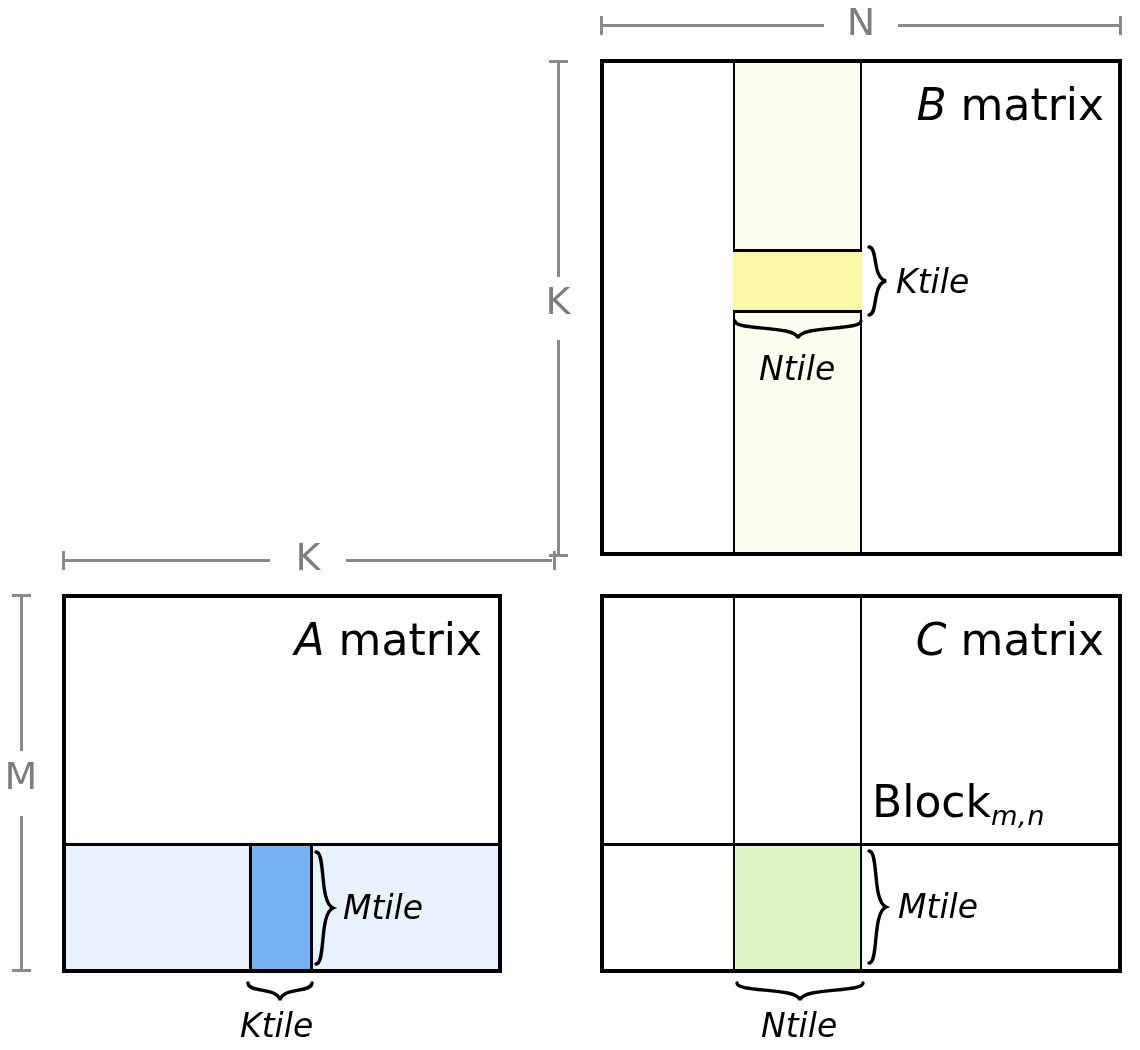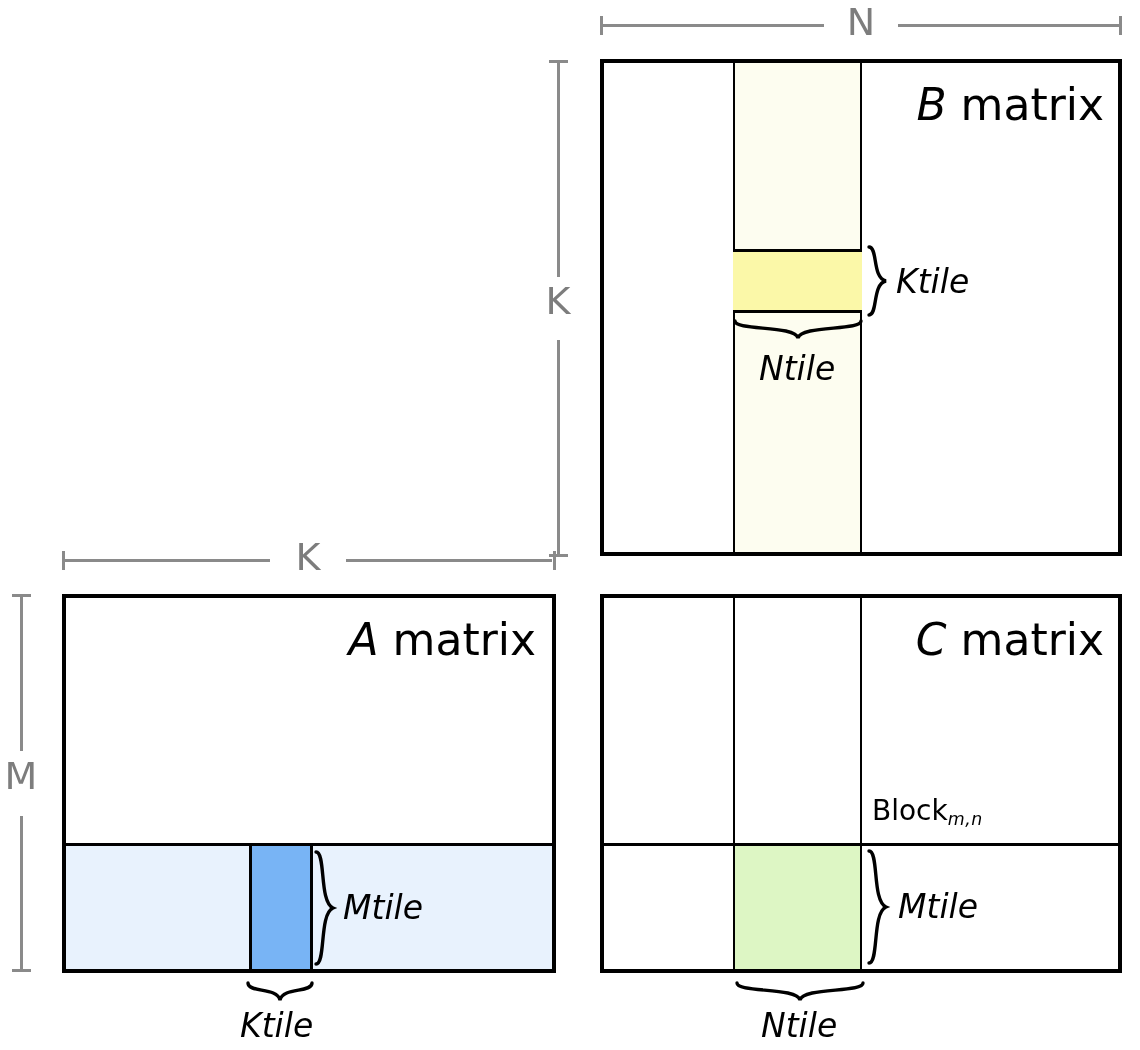--- a/index.html
+++ b/index.html
@@ -36,21 +36,21 @@
     position: absolute;
     font-size: 44px;
     color: #000000;
     white-space: nowrap;
     line-height: 1;
   }
   .matrix-label .it { font-style: italic; }
 
   .block-label {
     position: absolute;
-    font-size: 28px;
+    font-size: 44px;
     color: #000;
     white-space: nowrap;
     line-height: 1;
   }
   .block-label sub {
     font-style: italic;
     font-size: 0.62em;
     vertical-align: -0.30em;
     letter-spacing: 0.5px;
   }
@@ -181,21 +181,21 @@
   </div>
 
   <div class="dim-v" style="left:8px; top:594px; width:26px; height:379px;">
     <div class="tick" style="top:0px;"></div>
     <div class="seg" style="top:2px; height:155px;"></div>
     <div class="dim-text" style="top:163px;">M</div>
     <div class="seg" style="top:222px; height:154px;"></div>
     <div class="tick" style="top:375px;"></div>
   </div>
 
-  <div class="matrix-box" style="left:62px; top:594px; width:494px; height:379px;">
+  <div class="matrix-box" style="left:62px; top:594px; width:440px; height:379px;">
 
     <div class="fill" style="left:0px; bottom:0px; width:100%; height:126px; background:#e8f2fd;
                 border-top:3px solid #000;"></div>
 
     <div class="fill" style="left:183px; bottom:0px; width:64px; height:126px; background:#78b4f5;
                 border-left:3px solid #000; border-right:3px solid #000; border-top:3px solid #000;"></div>
 
     <div class="matrix-label" style="right:16px; top:20px;">
       <span class="it">A</span><span> matrix</span>
     </div>

